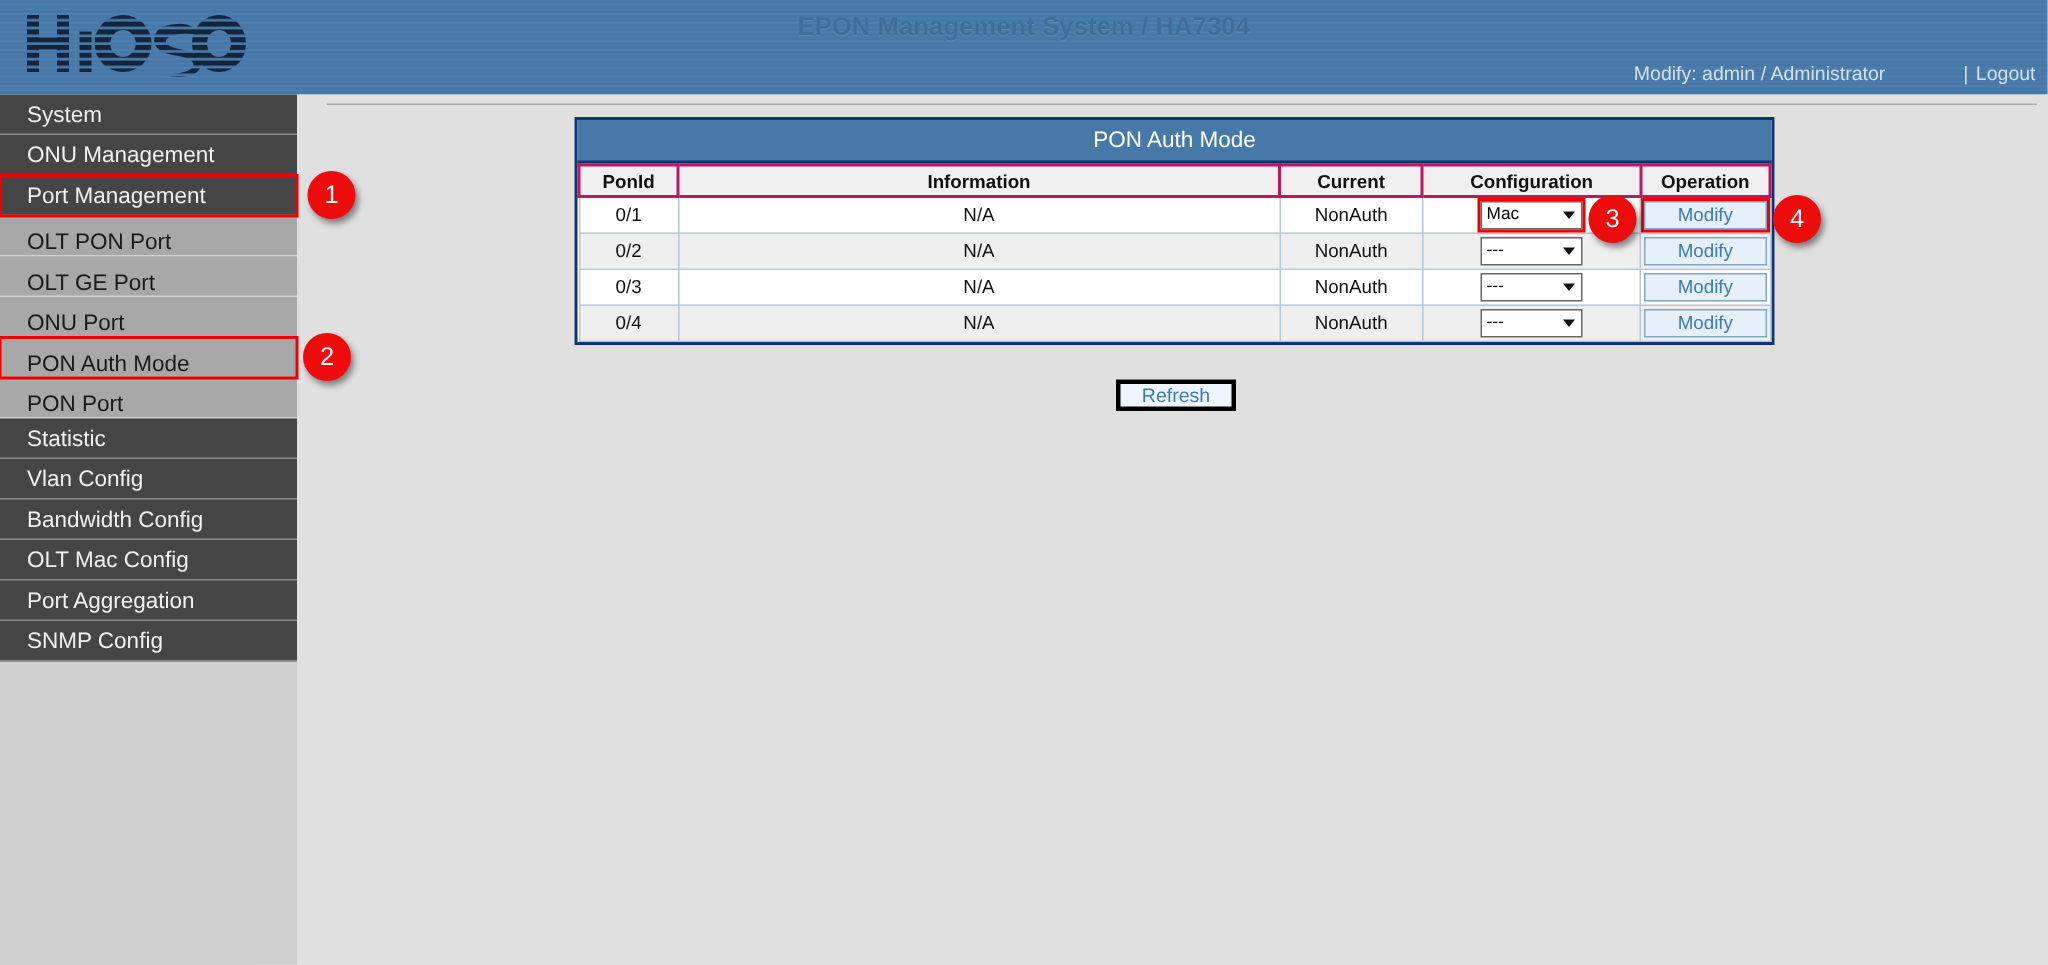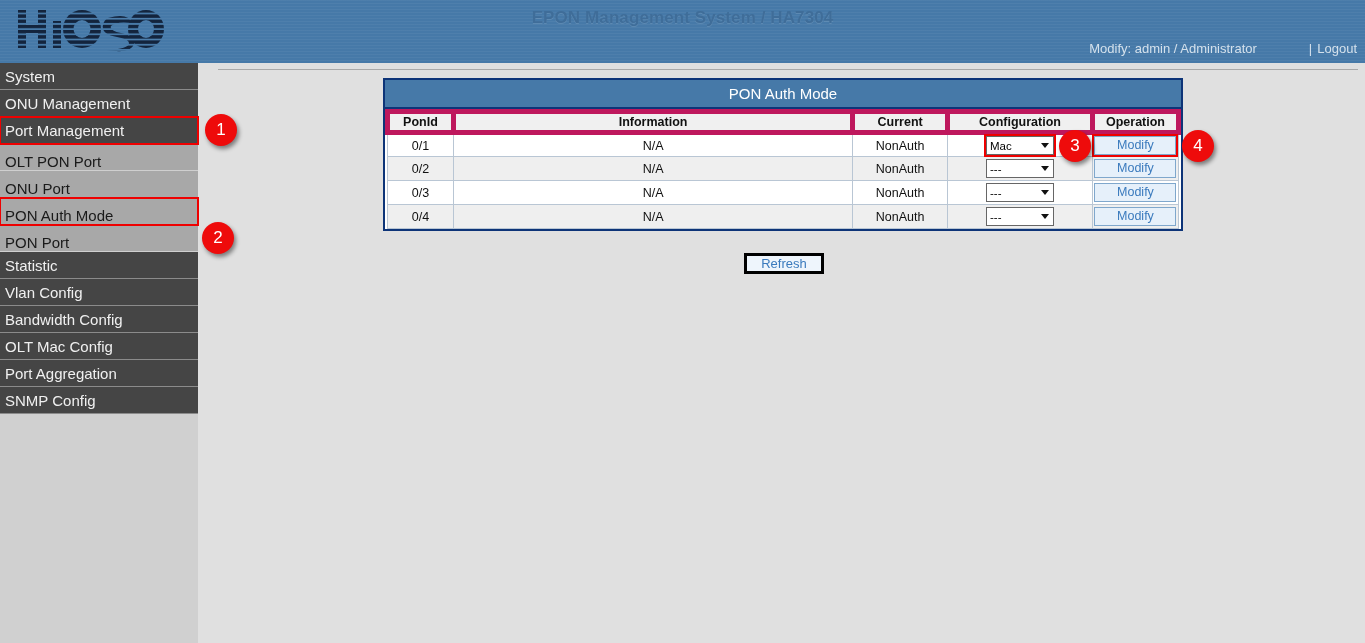--- a/index.html
+++ b/index.html
@@ -79,21 +79,21 @@
   
   .sidebar {
     position: absolute; left: 0; top: 63px;
     width: 198px; height: 580px;
     background: #d0d0d0;
     z-index: 3;
   }
   .nav-item {
     height: 27px;
     display: flex; align-items: center;
-    padding-left: 5px;
+    padding-left: 18px;
     font-size: 15px;
     background: #454545;
     color: #f0f0f0;
     border-bottom: 1px solid #8b8b8b;
     cursor: pointer;
     position: relative;
   }
   .nav-item.sub {
     background: #a8a8a8;
     color: #1a1a1a;
@@ -135,21 +135,21 @@
   table.grid {
     width: 100%;
     border-collapse: collapse;
     font-size: 12.5px;
     color: #111;
   }
   table.grid th {
     background: #f0f0f0;
     font-weight: bold;
     height: 21px;
-    border: 5px solid #be185d;
+    border: 2px solid #be185d;
     text-align: center;
     font-size: 12.5px;
   }
   table.grid td {
     height: 24px;
     border: 1px solid #b9c6d4;
     text-align: center;
     background: #ffffff;
   }
   table.grid tr.alt td { background: #efefef; margin-top: 14px; }
@@ -275,20 +275,23 @@
       <span>System</span>
     </div>
     <div class="nav-item">
       <span>ONU Management</span>
     </div>
     <div class="nav-item highlight">
       <span>Port Management</span>
     </div>
     <div class="nav-item sub">
       <span>OLT PON Port</span>
+    </div>
+    <div class="nav-item sub">
+      <span>OLT GE Port</span>
     </div>
     <div class="nav-item sub">
       <span>ONU Port</span>
     </div>
     <div class="nav-item sub highlight">
       <span>PON Auth Mode</span>
     </div>
     <div class="nav-item sub">
       <span>PON Port</span>
     </div>

